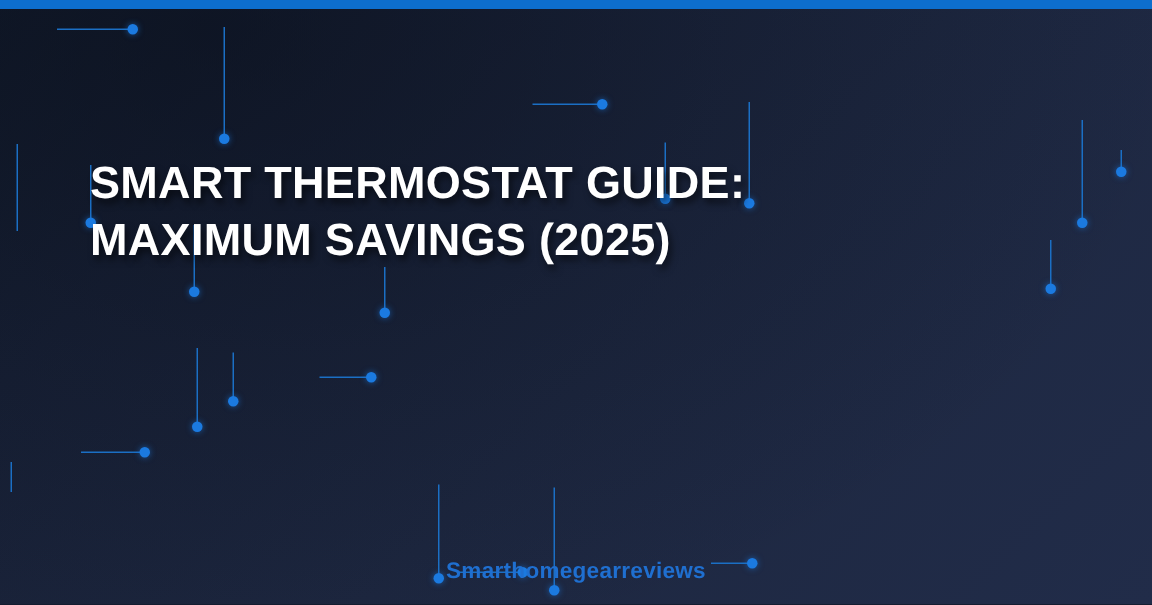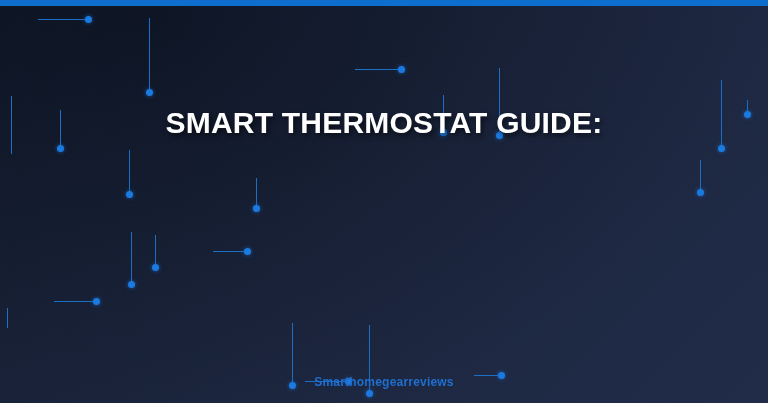--- a/index.html
+++ b/index.html
@@ -79,42 +79,42 @@
   .deco.horizontal .dot { right: 0; top: 0; }
   
   .deco.vertical.no-dot .stem { bottom: 0; }
 
   
   #headline {
     position: absolute;
     left: 0;
     right: 0;
     top: 104px;
-    text-align: center;
+    text-align: left;
     color: #ffffff;
     font-size: 30px;
     line-height: 38px;
     font-weight: bold;
     letter-spacing: 0.2px;
     text-transform: uppercase;
     text-shadow: 2px 3px 5px rgba(0,0,0,0.55);
     padding: 0 60px;
     box-sizing: border-box;
   }
   #headline .line { display: block; white-space: nowrap; }
 
   
   #attribution {
     position: absolute;
     left: 0;
     right: 0;
     bottom: 14px;
     text-align: center;
     color: #1f6fd0;
-    font-size: 12px;
+    font-size: 15px;
     font-weight: bold;
     letter-spacing: 0.2px;
   }
 </style>
 </head>
 <body>
 
 <div id="banner">
 
   <div id="bg-gradient"></div>
@@ -202,17 +202,18 @@
         <div class="stem"></div>
         <div class="dot"></div>
       </div>
       <div class="deco vertical no-dot" style="left: 4px; top: 308px; width: 7px; height: 20px;">
         <div class="stem"></div>
       </div>
     </div>
 
   <div id="headline">
     <span class="line">Smart Thermostat Guide:</span>
+    <span class="line">Maximum Savings (2025)</span>
   </div>
 
   <div id="attribution">Smarthomegearreviews</div>
 
 </div>
 
 </body></html>

